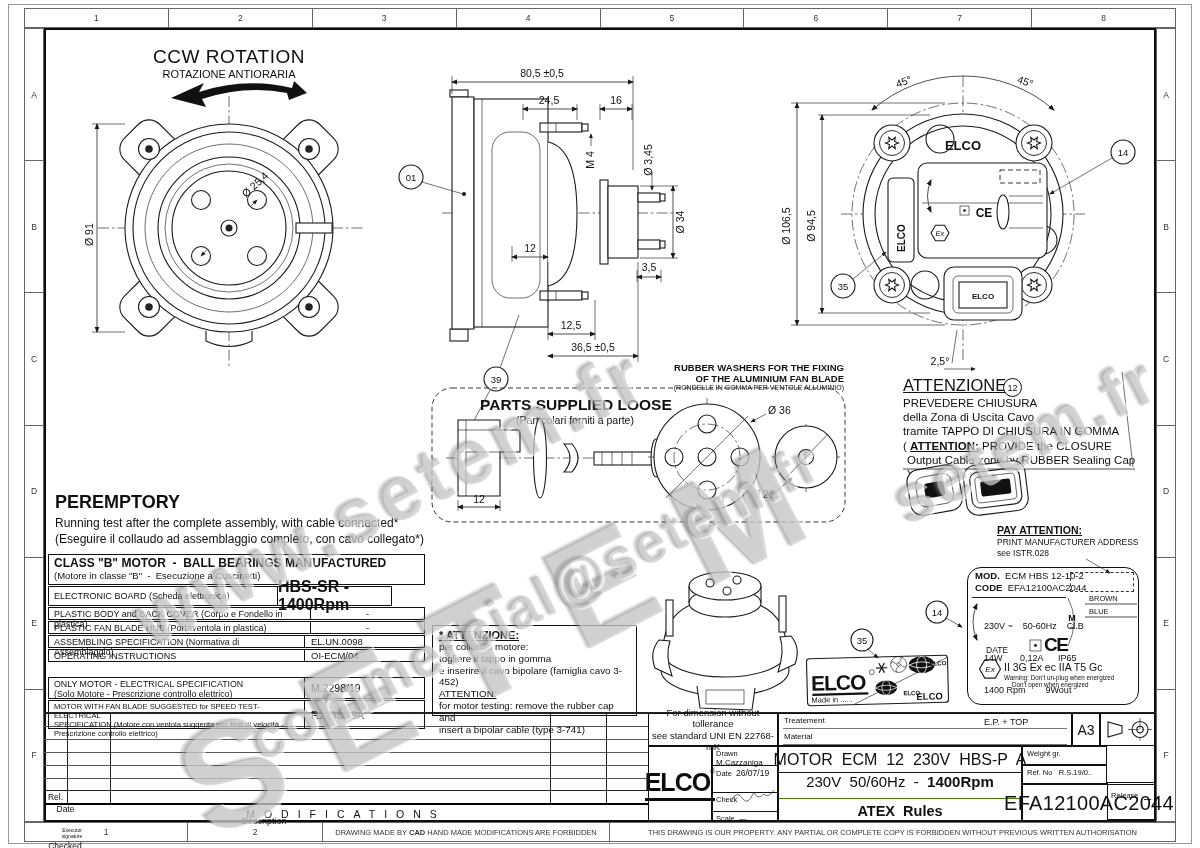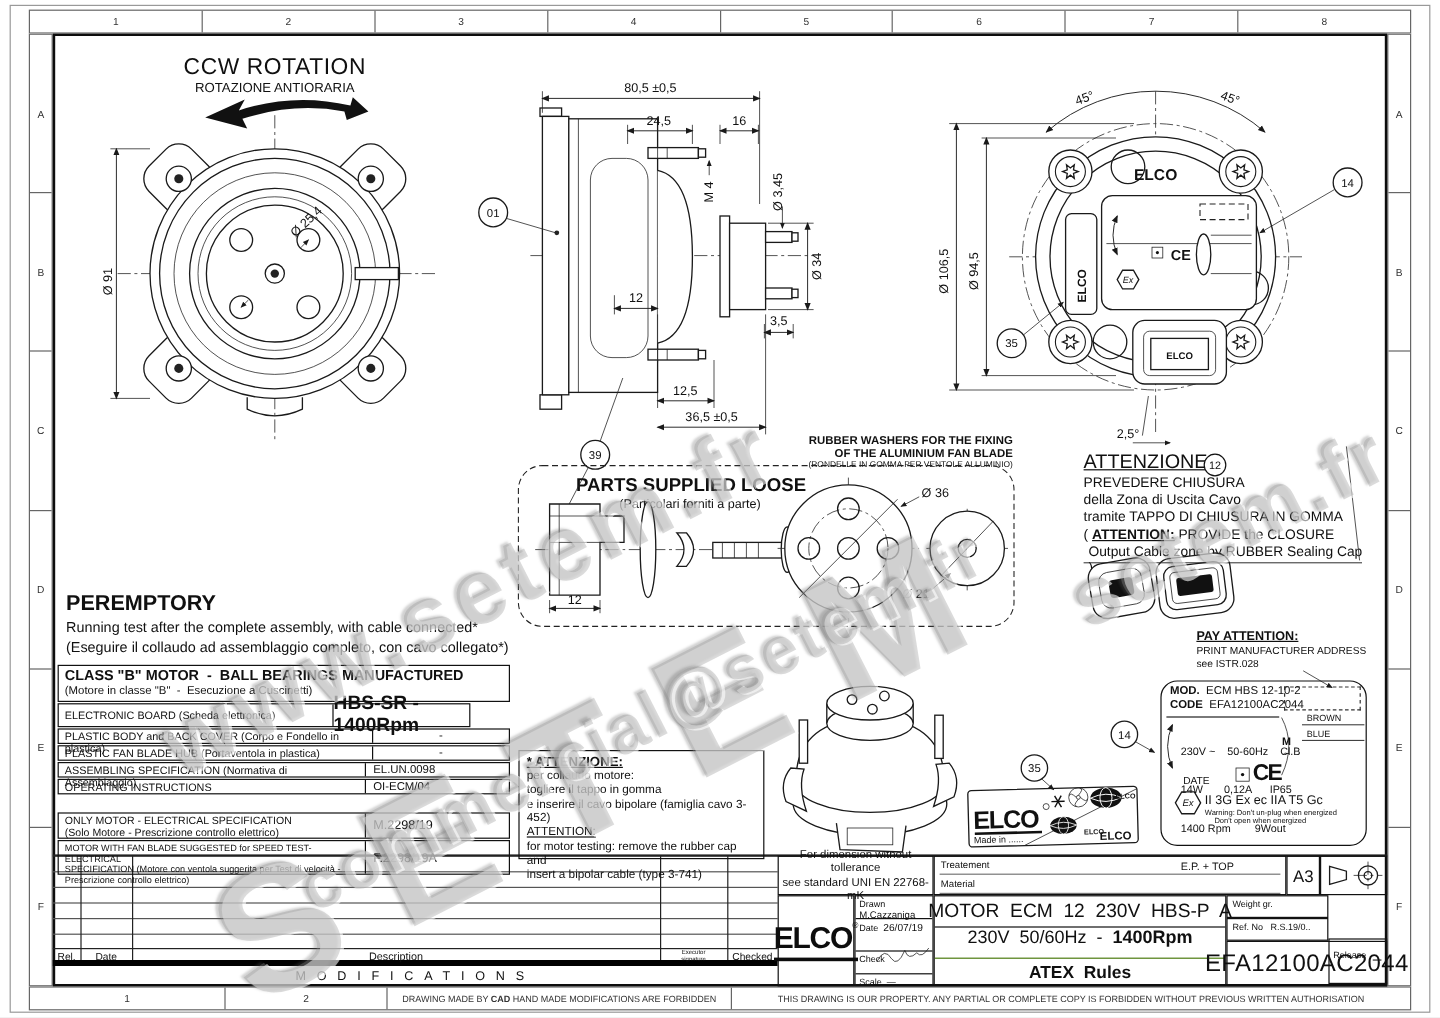--- a/index.html
+++ b/index.html
@@ -522,21 +522,21 @@
     <div class="hline" style="left:0;top:13px;width:604px;background:#555;"></div>
     <div class="hline" style="left:0;top:26px;width:604px;background:#555;"></div>
     <div class="hline" style="left:0;top:39px;width:604px;background:#555;"></div>
     <div class="hline" style="left:0;top:52px;width:604px;background:#555;"></div>
     <div class="hline" style="left:0;top:65px;width:604px;background:#555;"></div>
     <div class="hline" style="left:0;top:77px;width:604px;"></div>
     <div class="vline" style="left:23px;top:0;height:92px;"></div>
     <div class="vline" style="left:66px;top:0;height:92px;"></div>
     <div class="vline" style="left:506px;top:0;height:92px;"></div>
     <div class="vline" style="left:562px;top:0;height:92px;"></div>
-    <div class="abs" style="left:0;top:77px;width:604px;height:15px;display:flex;border-bottom:5px solid #000000;box-sizing:border-box;">
+    <div class="abs" style="left:0;top:77px;width:604px;height:15px;display:flex;border-bottom:2px solid #000000;box-sizing:border-box;flex-direction:column;">
       <div style="width:23px;text-align:center;font-size:8.5px;padding-top:2px;">Rel.</div>
       <div style="width:43px;text-align:center;font-size:8.5px;padding-top:2px;">Date</div>
       <div style="width:440px;text-align:center;font-size:9px;padding-top:2px;">Description</div>
       <div style="width:56px;text-align:center;font-size:5px;line-height:6px;padding-top:1px;"><span>Executor</span><br><span>signature</span></div>
       <div style="width:42px;text-align:center;font-size:8.5px;padding-top:2px;">Checked</div>
     </div>
     <div class="abs" style="left:0;top:92px;width:604px;height:17px;display:flex;align-items:center;justify-content:center;font-size:10.5px;letter-spacing:9px;">MODIFICATIONS</div>
   </div>
 
   <div class="box" style="left:648px;top:713px;width:130px;height:33px;display:flex;flex-direction:column;align-items:center;justify-content:center;font-size:9.5px;line-height:11.5px;text-align:center;">

